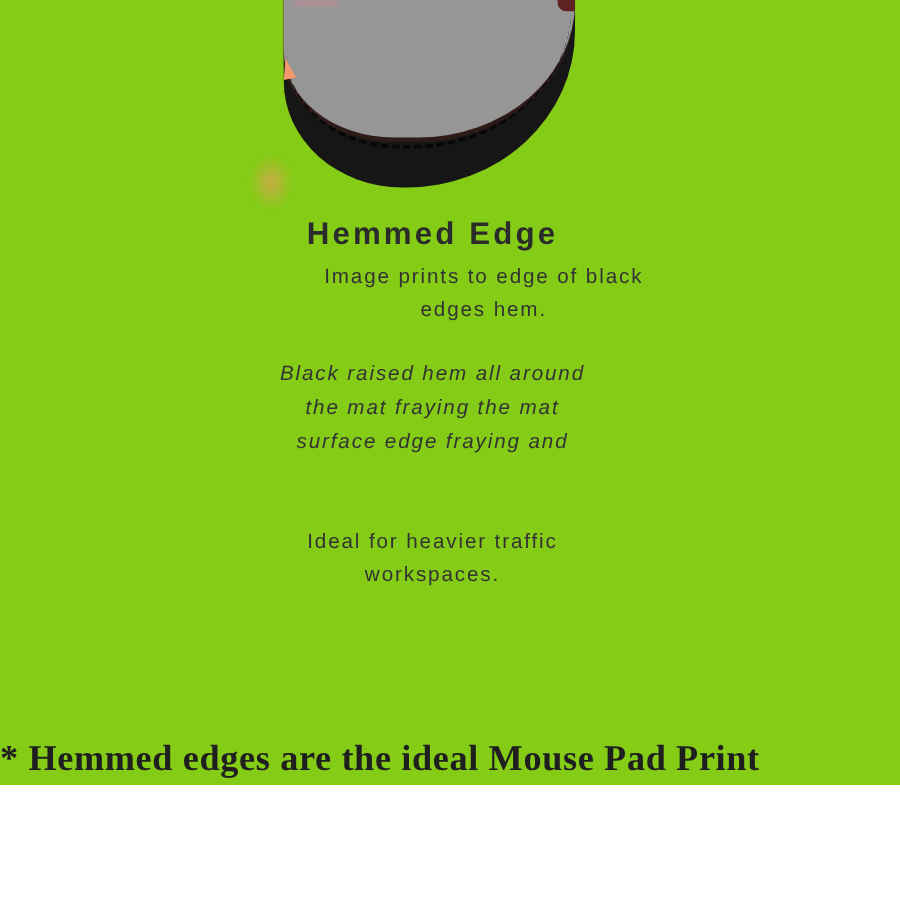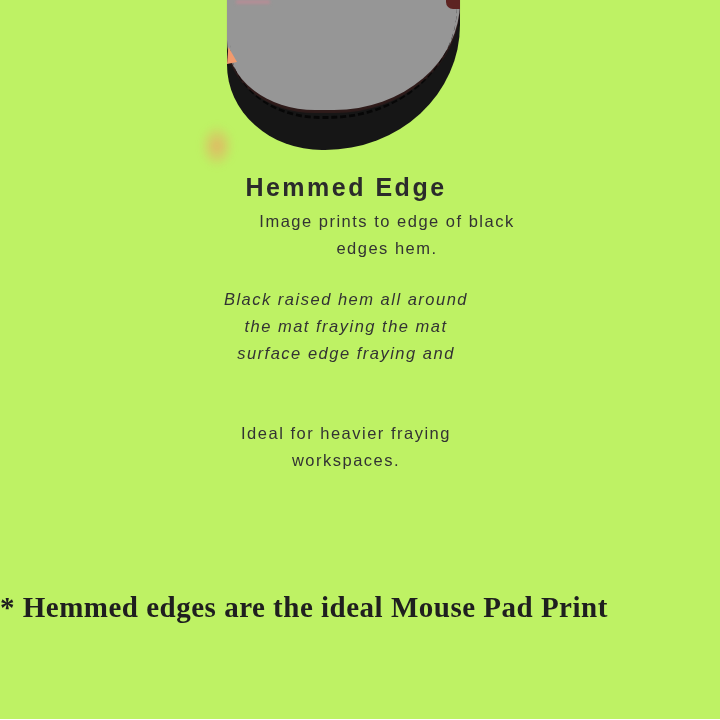--- a/index.html
+++ b/index.html
@@ -4,22 +4,22 @@
 <style>
   html, body {
     margin: 0;
     padding: 0;
     background: #ffffff;
     font-family: "Liberation Sans", sans-serif;
   }
   #screen {
     position: relative;
     width: 720px;
-    height: 719px;
-    background: #bef264;
+    height: 628px;
+    background: #84cc16;
     overflow: hidden;
   }
 
   
   .photo-area {
     position: absolute;
     left: 0; top: 0;
     width: 720px; height: 160px;
   }
   .print-glow {
@@ -146,20 +146,20 @@
       <div>edges hem.</div>
     </div>
 
     <div class="para para-2">
       <div>Black raised hem all around</div>
       <div>the mat fraying the mat</div>
       <div>surface edge fraying and</div>
     </div>
 
     <div class="para para-3">
-      <div>Ideal for heavier fraying</div>
+      <div>Ideal for heavier traffic</div>
       <div>workspaces.</div>
     </div>
   </div>
 
   <div class="footnote">* Hemmed edges are the ideal Mouse Pad Print</div>
 
 </div>
 
 </body></html>

